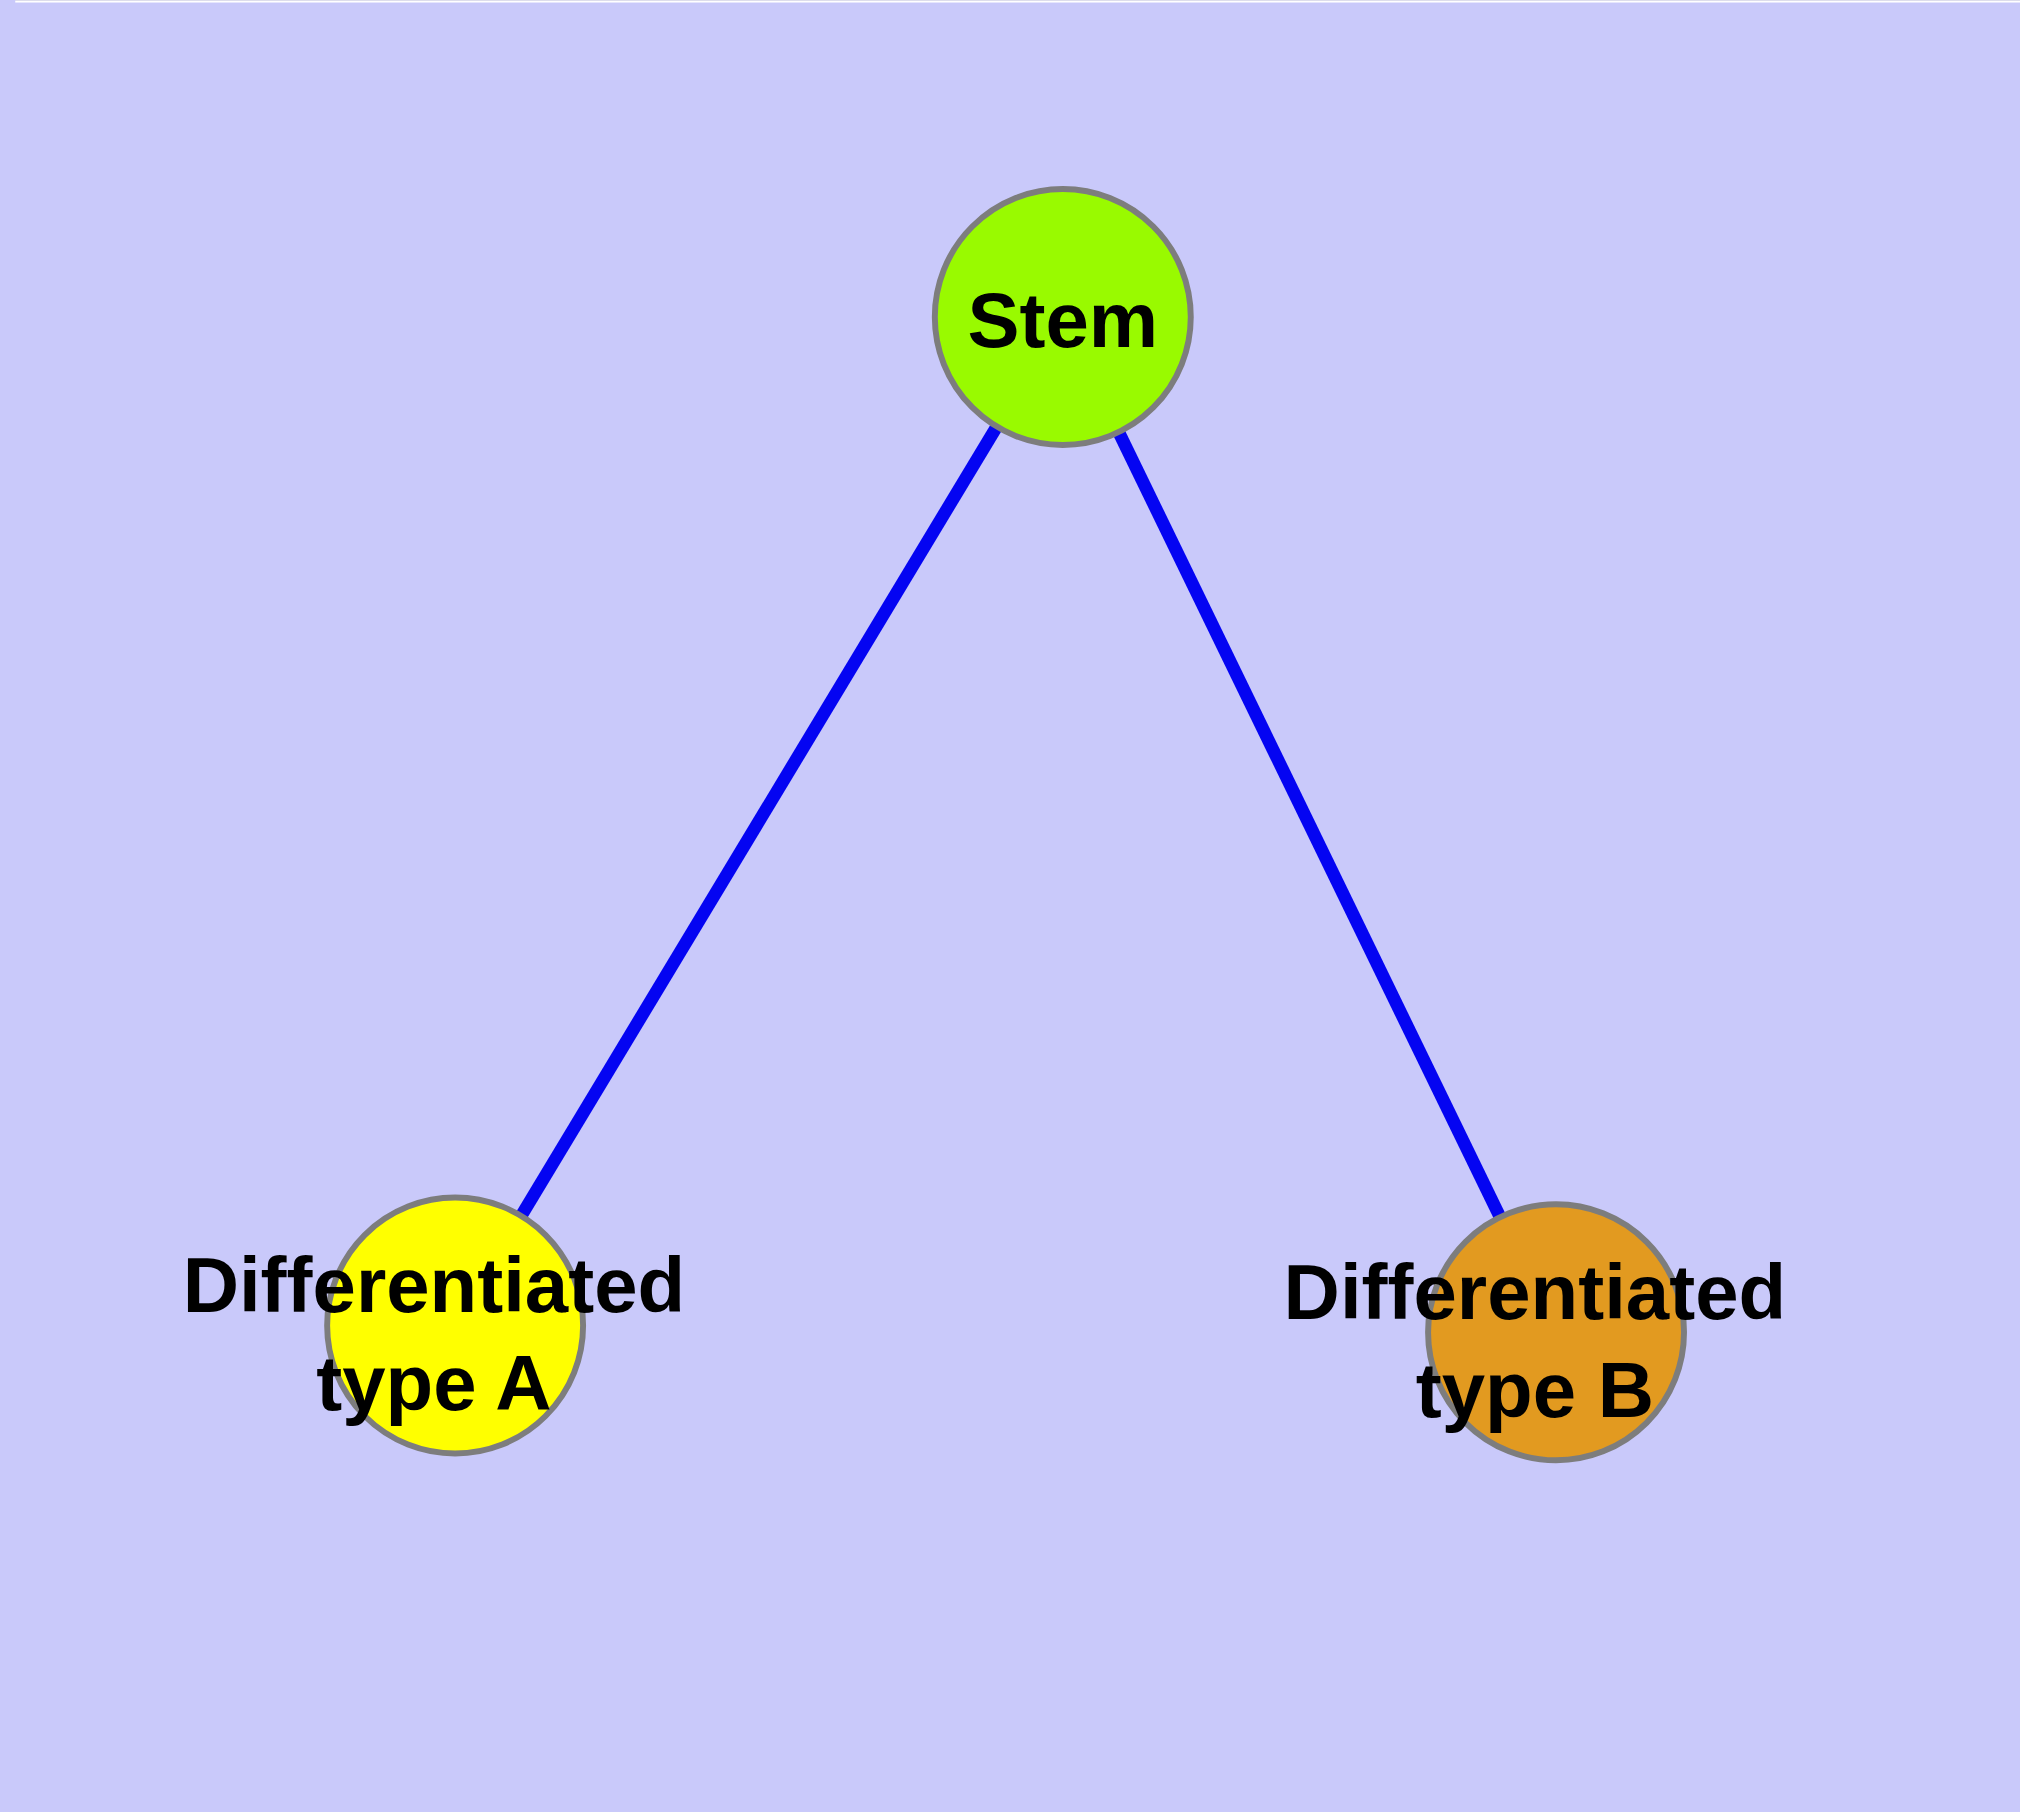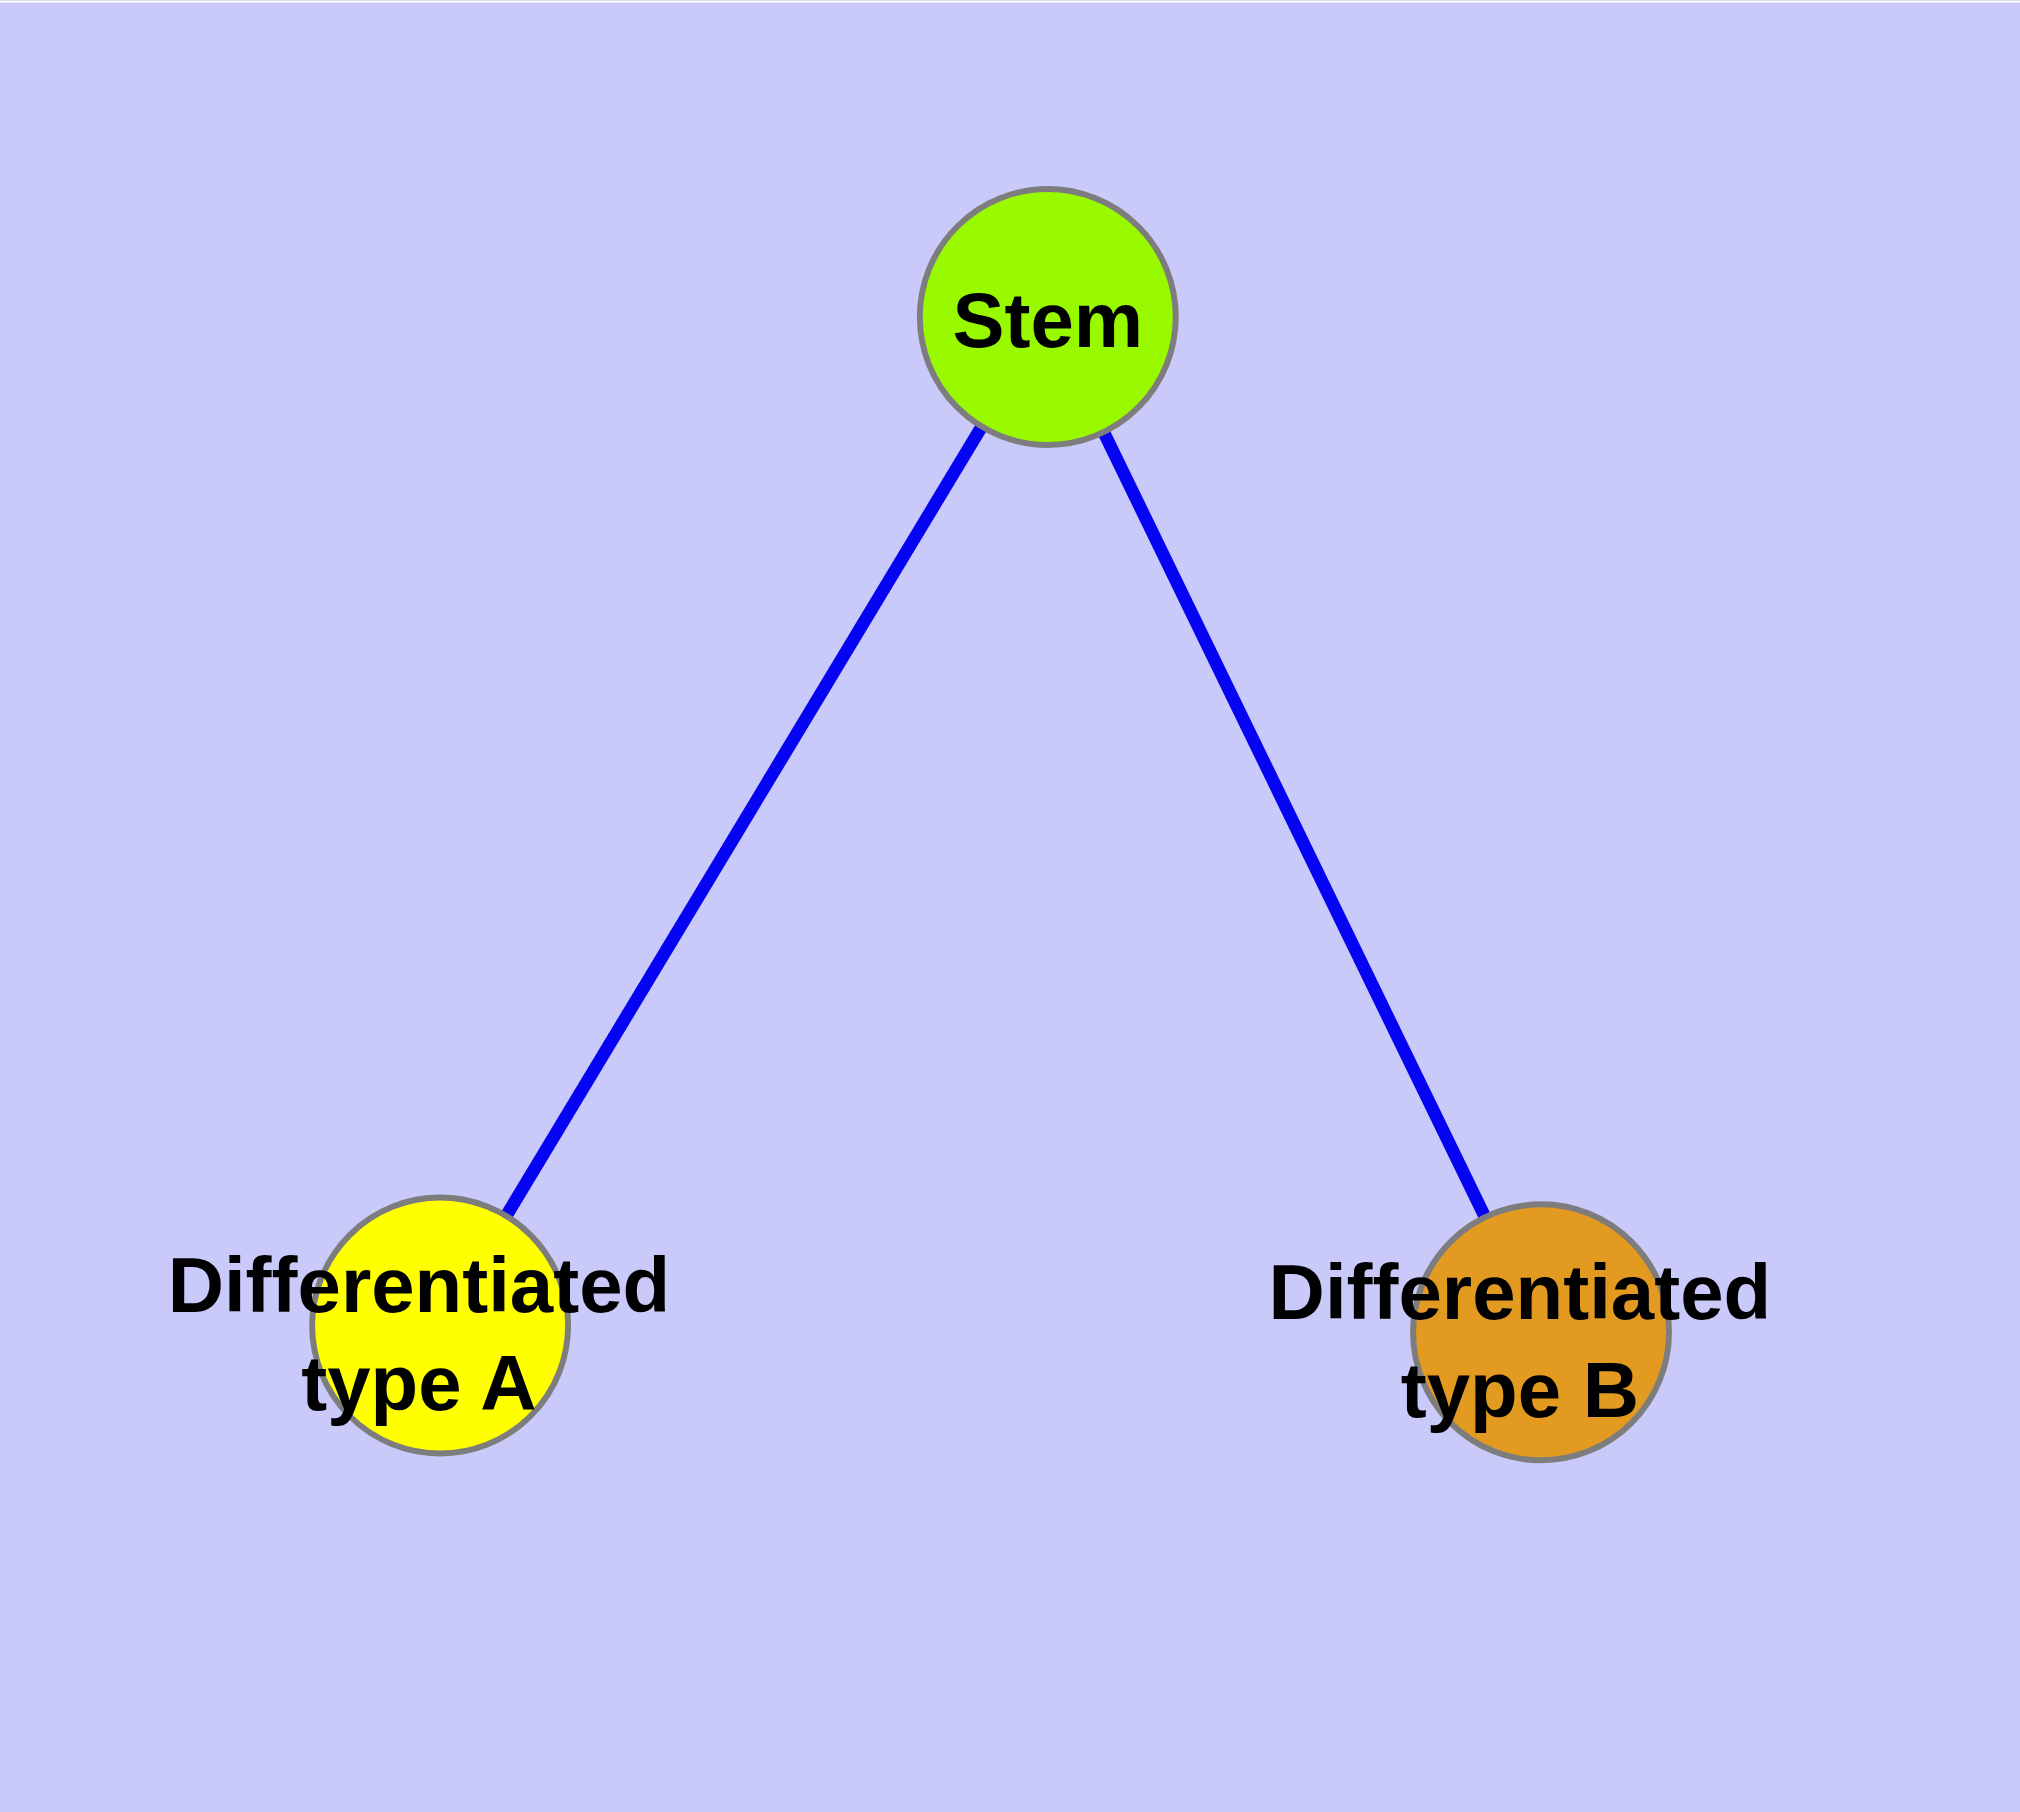--- a/index.html
+++ b/index.html
@@ -6,20 +6,21 @@
     margin: 0;
     padding: 0;
     width: 2021px;
     height: 1812px;
     background: #C9C9FA;
     overflow: hidden;
   }
   .figure-wrap {
     width: 1646px;
     height: 1812px;
+    margin-left: 15px;
   }
   svg {
     display: block;
   }
   .node-label {
     font-family: "Liberation Sans", "DejaVu Sans", sans-serif;
     font-weight: bold;
     font-size: 92px;
     text-anchor: middle;
   }

